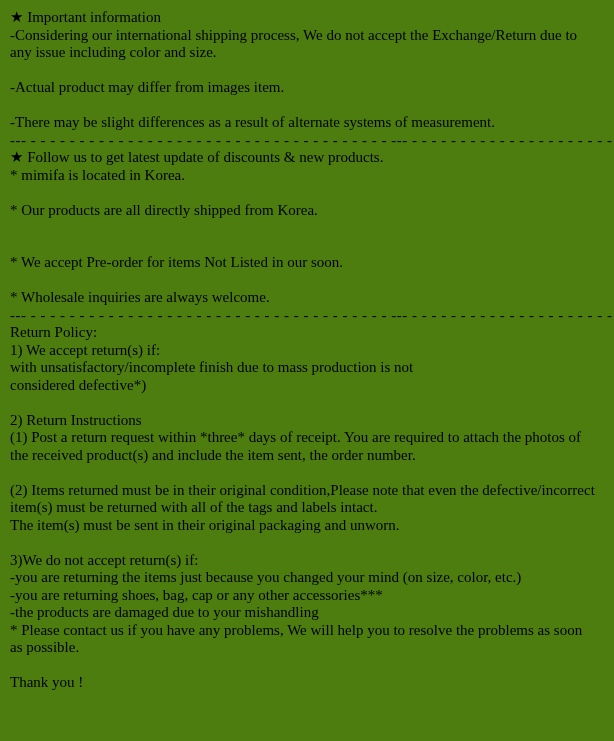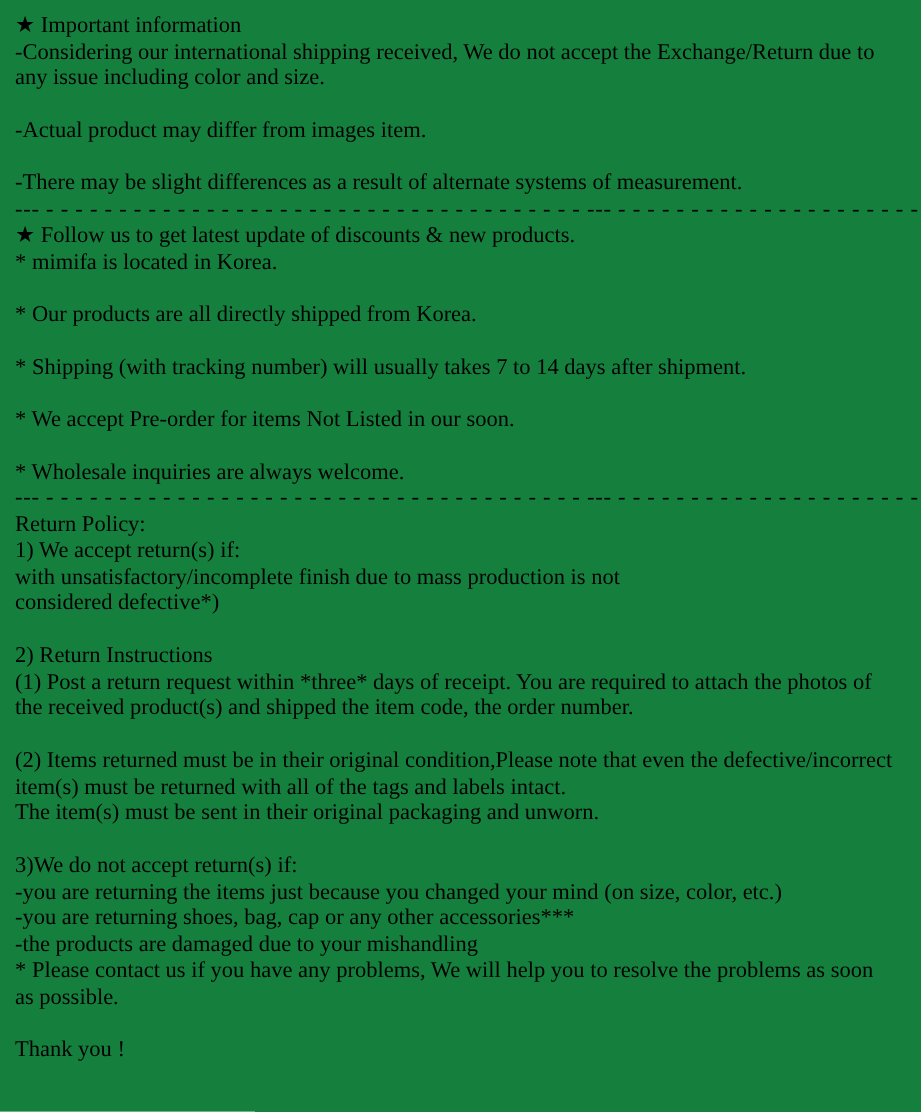--- a/index.html
+++ b/index.html
@@ -26,49 +26,48 @@
     white-space: pre;
     overflow: hidden;
   }
   .line.separator {
     letter-spacing: 0.5px;
   }
 </style>
 </head>
 <body>
 
-<div class="page" style="background: #15803d; color: rgb(0, 0, 0);">
+<div class="page" style="background: #4d7c0f; color: rgb(0, 0, 0);">
   <div class="doc-body">
       <div class="line text">★ Important information</div>
-      <div class="line text">-Considering our international shipping received, We do not accept the Exchange/Return due to</div>
+      <div class="line text">-Considering our international shipping process, We do not accept the Exchange/Return due to</div>
       <div class="line text">any issue including color and size.</div>
       <div class="line blank"></div>
       <div class="line text">-Actual product may differ from images item.</div>
       <div class="line blank"></div>
       <div class="line text">-There may be slight differences as a result of alternate systems of measurement.</div>
       <div class="line separator">--- - - - - - - - - - - - - - - - - - - - - - - - - - - - - - - - - - - - - - --- - - - - - - - - - - - - - - - - - - - - - - - - - - - - - - - - - </div>
       <div class="line text">★ Follow us to get latest update of discounts &amp; new products.</div>
       <div class="line text">* mimifa is located in Korea.</div>
       <div class="line blank"></div>
       <div class="line text">* Our products are all directly shipped from Korea.</div>
       <div class="line blank"></div>
-      <div class="line text">* Shipping (with tracking number) will usually takes 7 to 14 days after shipment.</div>
       <div class="line blank"></div>
       <div class="line text">* We accept Pre-order for items Not Listed in our soon.</div>
       <div class="line blank"></div>
       <div class="line text">* Wholesale inquiries are always welcome.</div>
       <div class="line separator">--- - - - - - - - - - - - - - - - - - - - - - - - - - - - - - - - - - - - - - --- - - - - - - - - - - - - - - - - - - - - - - - - - - - - - - - - - </div>
       <div class="line text">Return Policy:</div>
       <div class="line text">1) We accept return(s) if:</div>
       <div class="line text">with unsatisfactory/incomplete finish due to mass production is not</div>
       <div class="line text">considered defective*)</div>
       <div class="line blank"></div>
       <div class="line text">2) Return Instructions</div>
       <div class="line text">(1) Post a return request within *three* days of receipt. You are required to attach the photos of</div>
-      <div class="line text">the received product(s) and shipped the item code, the order number.</div>
+      <div class="line text">the received product(s) and include the item sent, the order number.</div>
       <div class="line blank"></div>
       <div class="line text">(2) Items returned must be in their original condition,Please note that even the defective/incorrect</div>
       <div class="line text">item(s) must be returned with all of the tags and labels intact.</div>
       <div class="line text">The item(s) must be sent in their original packaging and unworn.</div>
       <div class="line blank"></div>
       <div class="line text">3)We do not accept return(s) if:</div>
       <div class="line text">-you are returning the items just because you changed your mind (on size, color, etc.)</div>
       <div class="line text">-you are returning shoes, bag, cap or any other accessories***</div>
       <div class="line text">-the products are damaged due to your mishandling</div>
       <div class="line text">* Please contact us if you have any problems, We will help you to resolve the problems as soon</div>

